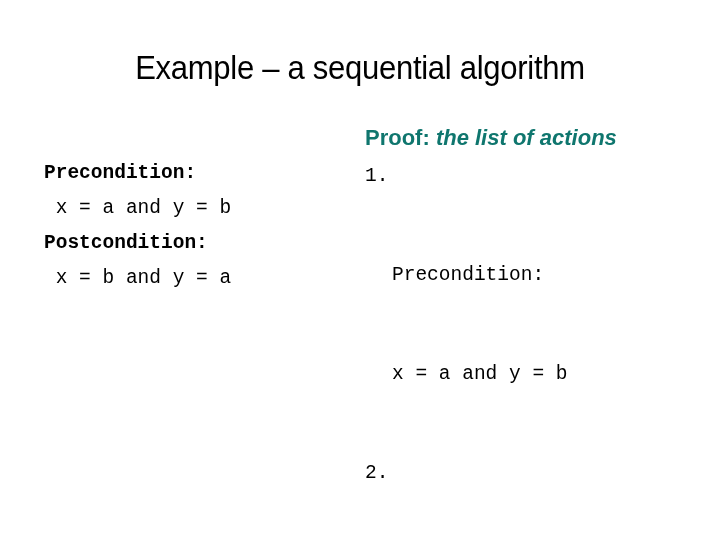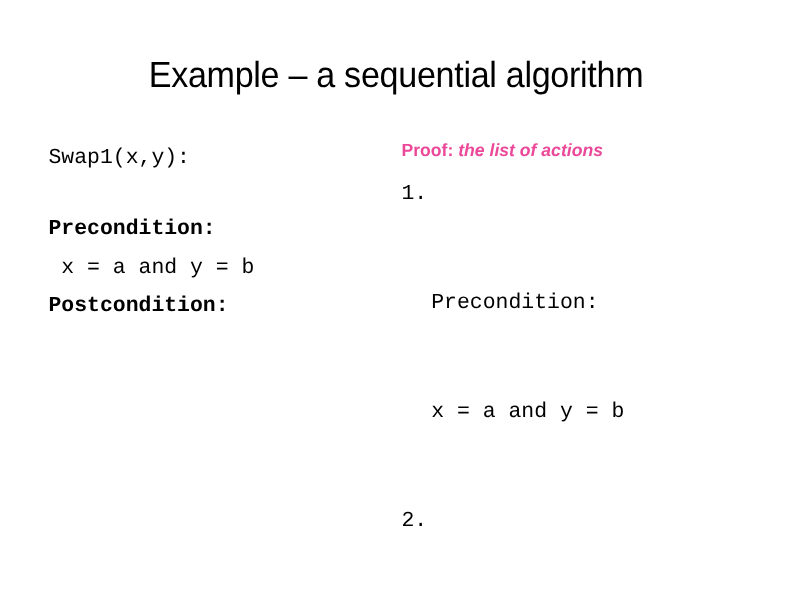--- a/index.html
+++ b/index.html
@@ -83,24 +83,24 @@
 
   .code-line { display: block; }
 
   .gap-block { height: 30px; }
 
   .cond-block .code-line { line-height: 35px; }
 
   
   .proof-head {
     font-family: "Liberation Sans", sans-serif;
-    font-size: 16px;
+    font-size: 22px;
     line-height: 24.5px;
     font-weight: 700;
-    color: #ec4899;
+    color: #0f766e;
     margin: 0;
     padding: 0;
   }
   .proof-label {
     font-style: normal;
     font-weight: 700;
   }
   .proof-text {
     font-style: italic;
     font-weight: 700;
@@ -146,29 +146,29 @@
 
 <div class="slide">
 
   <div class="slide-title">Example – a sequential algorithm</div>
 
   <div class="body-area">
 
     <div class="col-left">
 
       <div class="code-block">
-        <span class="mono code-line">Swap1(x,y):</span>
       </div>
 
       <div class="gap-block"></div>
 
       <div class="cond-block">
         <span class="mono-b code-line">Precondition:</span>
         <span class="mono code-line"> x = a and y = b</span>
         <span class="mono-b code-line">Postcondition:</span>
+        <span class="mono code-line"> x = b and y = a</span>
       </div>
 
     </div>
 
     <div class="col-right">
 
       <div class="proof-head">
         <span class="first-line">
           <span class="proof-label">Proof:</span><span class="proof-text"> </span><span class="proof-text">the list of actions</span>
         </span>

